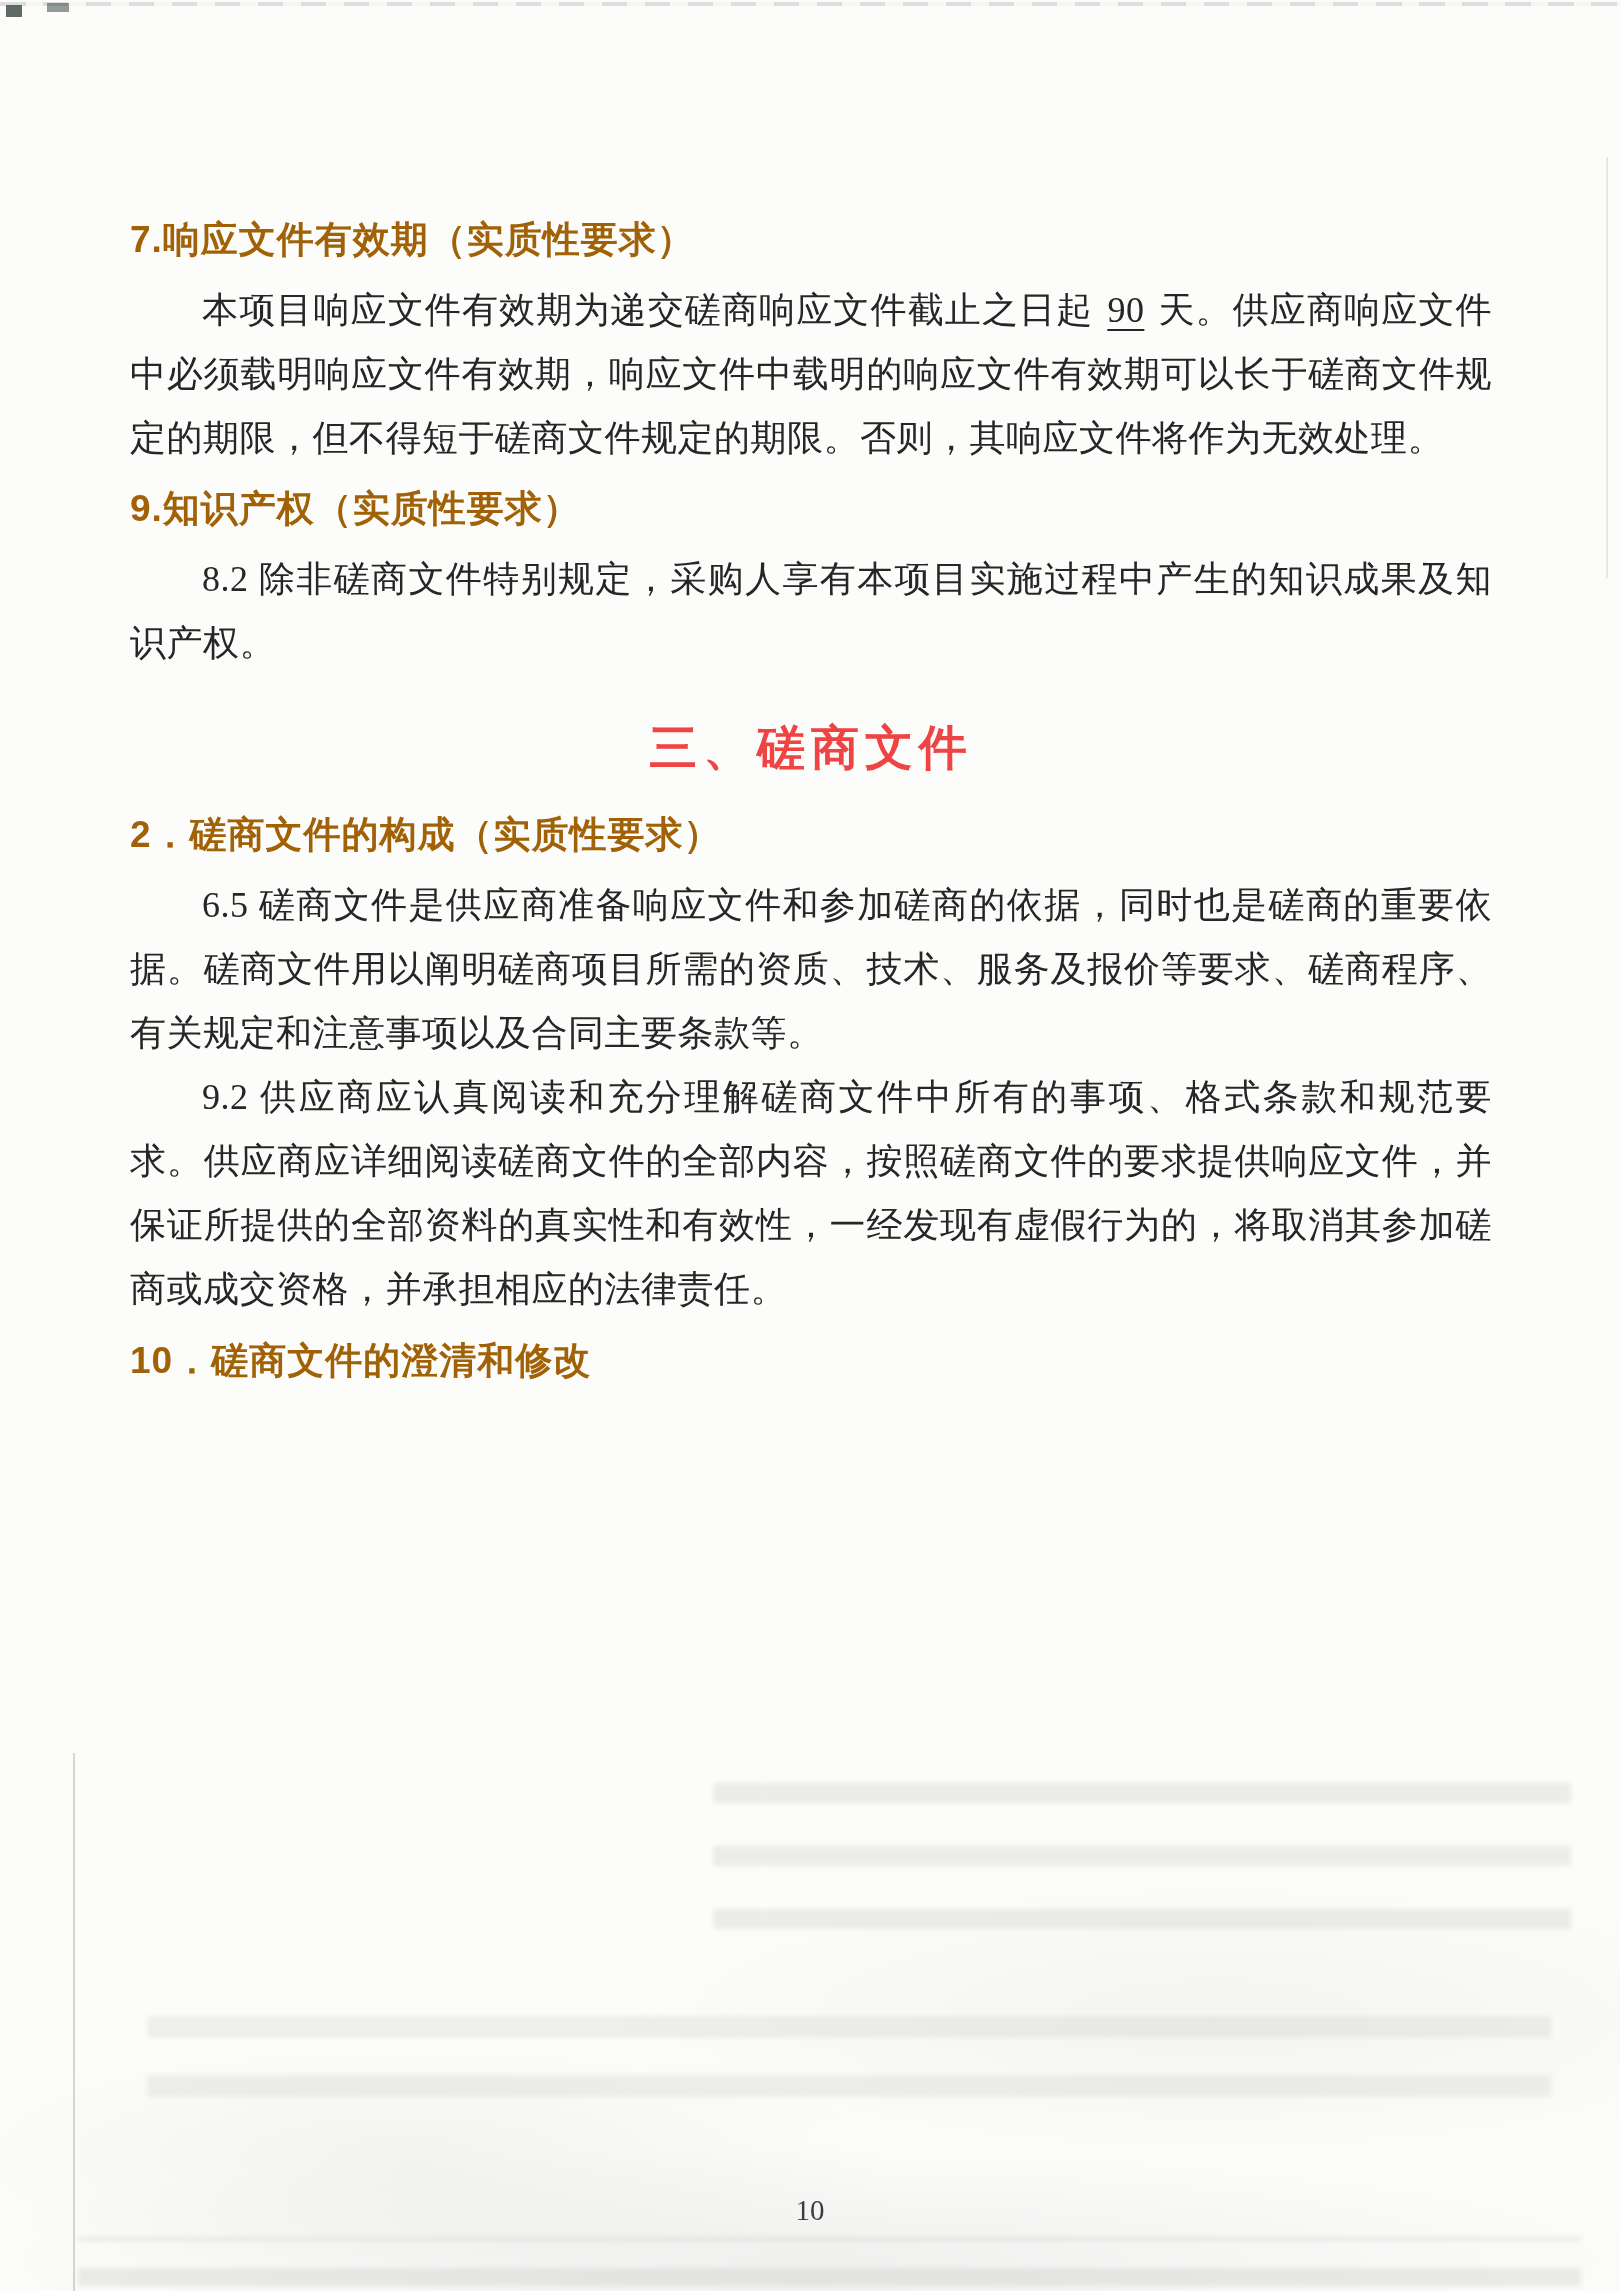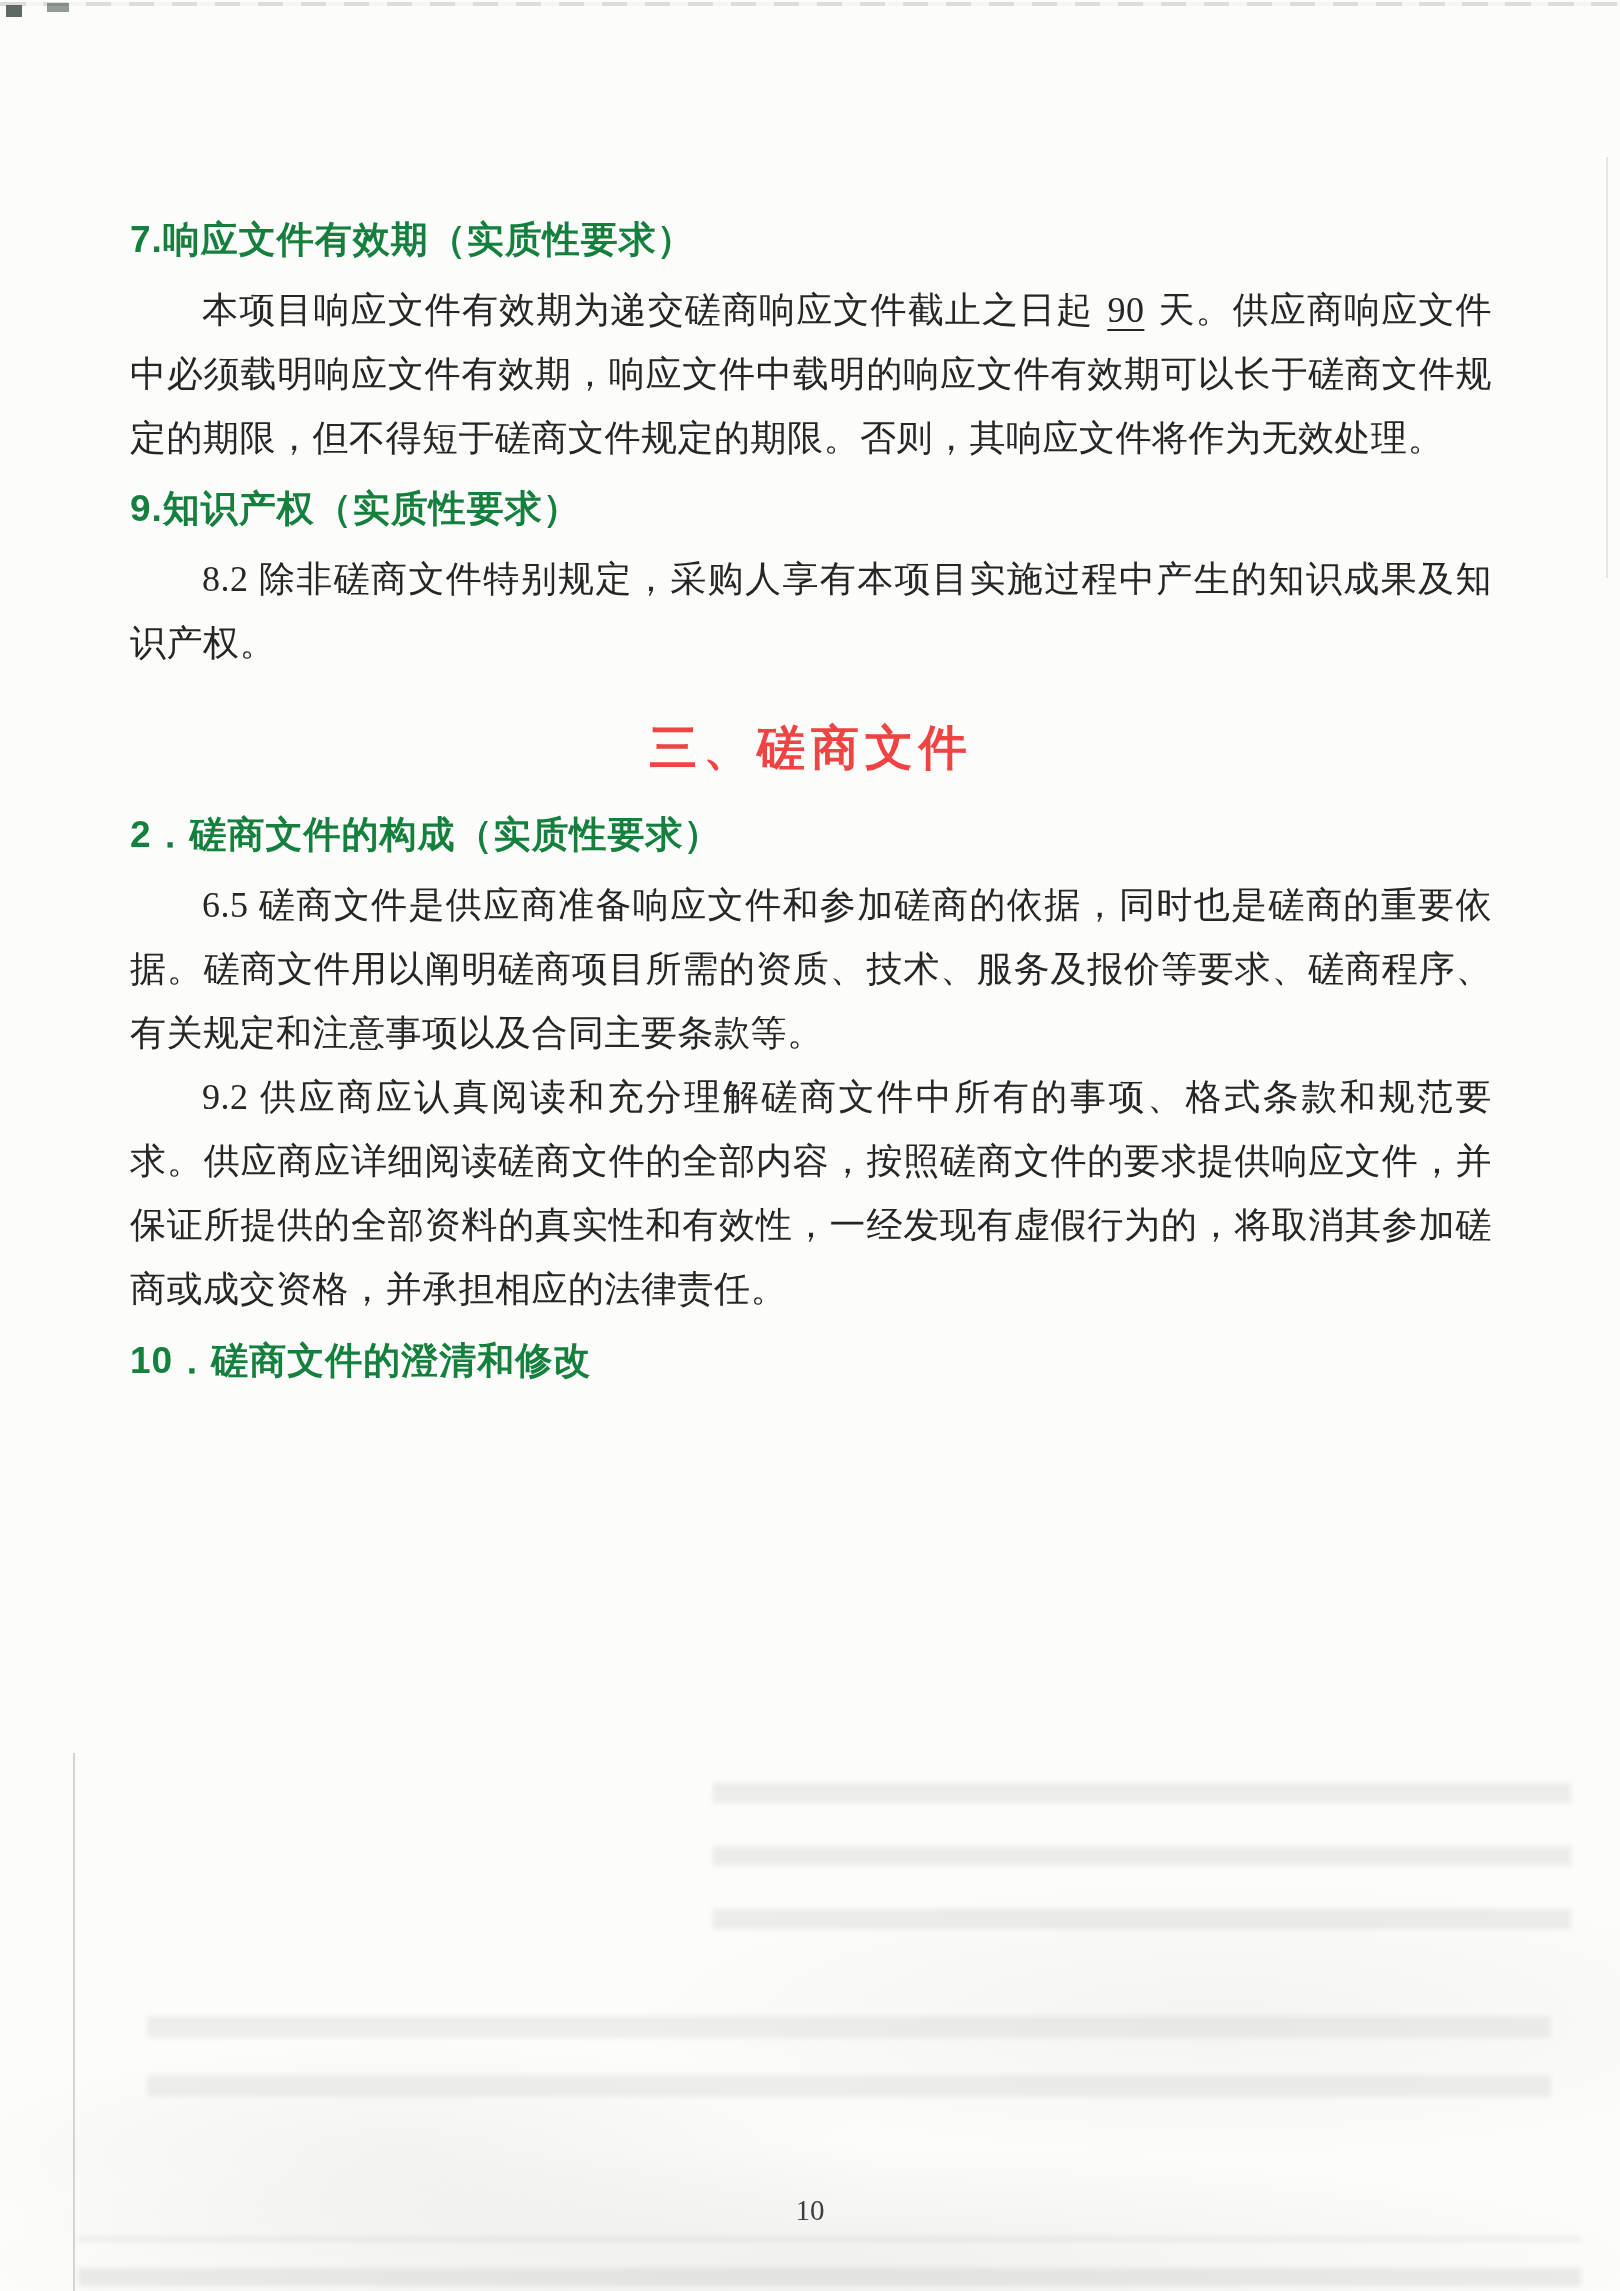--- a/index.html
+++ b/index.html
@@ -42,21 +42,21 @@
     text-indent: 2em;
     letter-spacing: 0.5px;
   }
   .no-indent { text-indent: 0; }
   .sec-heading {
     font-family: "Liberation Sans", "DejaVu Sans", sans-serif;
     font-weight: bold;
     font-size: 37px;
     line-height: 64px;
     margin: 7.8px 0 5.9px 0;
-    color: #15803d;
+    color: #a16207;
     letter-spacing: 1px;
   }
   .chapter-title {
     font-family: "Liberation Sans", "DejaVu Sans", sans-serif;
     font-weight: bold;
     font-size: 48px;
     line-height: 59px;
     text-align: center;
     margin: 43px 0 25.5px 0;
     color: #ef4444;

